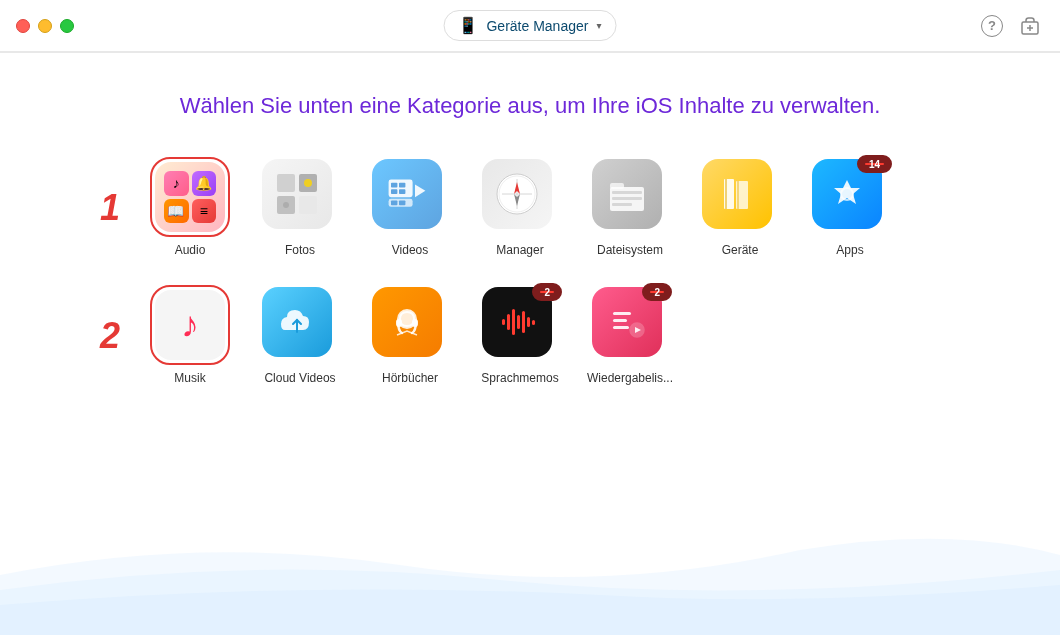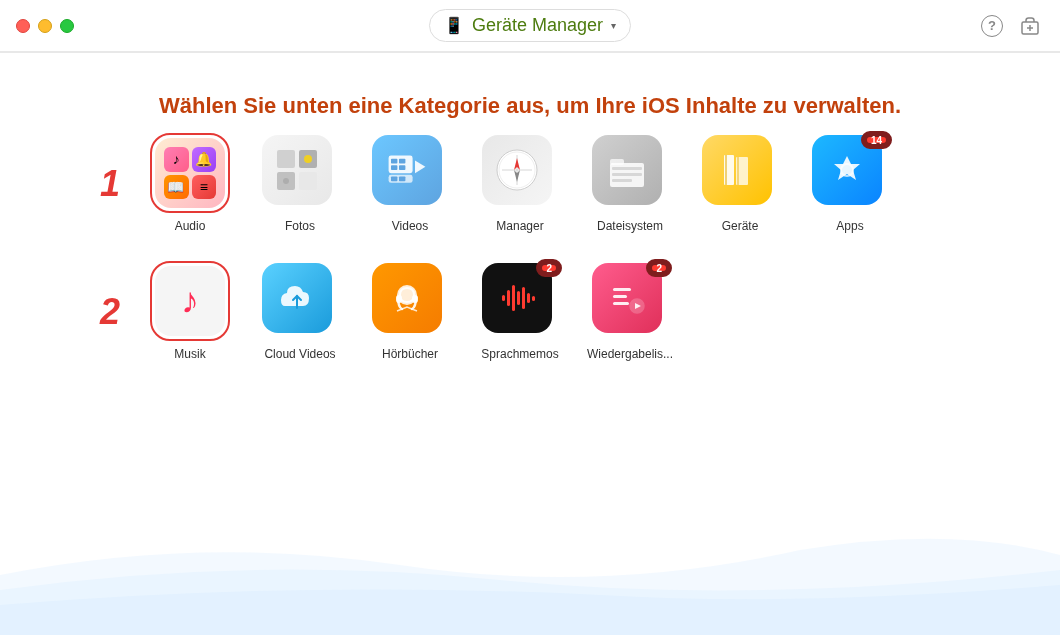--- a/index.html
+++ b/index.html
@@ -48,22 +48,22 @@
       cursor: pointer;
       position: absolute;
       left: 50%;
       transform: translateX(-50%);
       background: #fff;
     }
     .device-icon {
       font-size: 16px;
     }
     .device-name {
-      font-size: 18px;
-      color: #4d7c0f;
+      font-size: 14px;
+      color: #0c4a6e;
     }
     .chevron-down {
       font-size: 10px;
       color: #666;
     }
 
     .titlebar-actions {
       display: flex;
       gap: 10px;
       align-items: center;
@@ -84,23 +84,23 @@
     
     .main-content {
       display: flex;
       flex-direction: column;
       align-items: center;
       padding: 40px 20px 20px;
     }
 
     .heading {
       font-size: 22px;
-      color: #c2410c;
-      margin-bottom: 16px;
-      font-weight: 700;
+      color: #6d28d9;
+      margin-bottom: 40px;
+      font-weight: 400;
     }
 
     
     .category-section {
       width: 100%;
       max-width: 900px;
     }
 
     .category-row {
       display: flex;
@@ -170,21 +170,21 @@
       color: #fff;
       font-size: 10px;
       font-weight: bold;
       border-radius: 10px;
       min-width: 18px;
       height: 18px;
       display: flex;
       align-items: center;
       justify-content: center;
       padding: 0 4px;
-      border: 6px solid #7f1d1d;
+      border: 8px solid #7f1d1d;
     }
 
     .item-label {
       font-size: 12px;
       color: #333;
       text-align: center;
     }
 
     
     .audio-grid {

